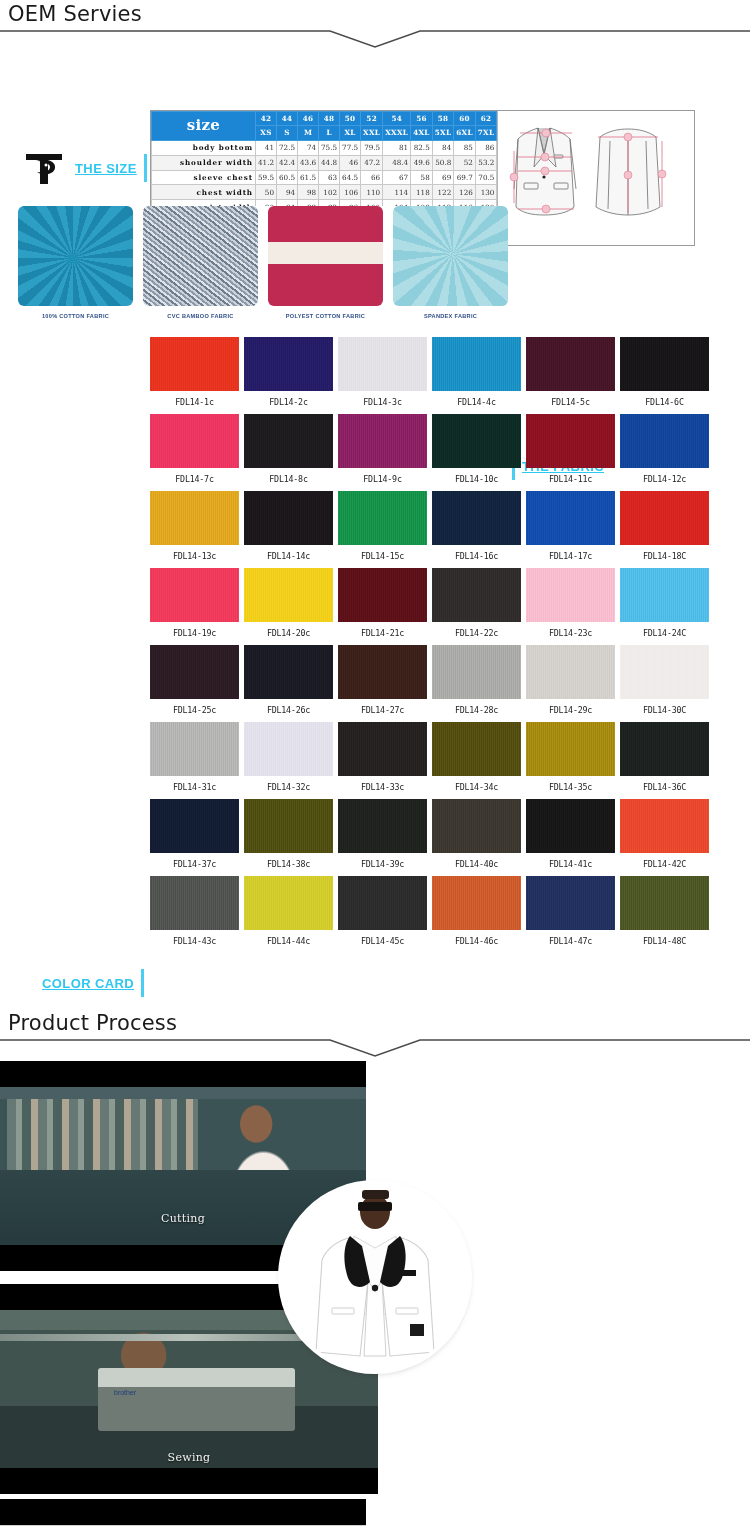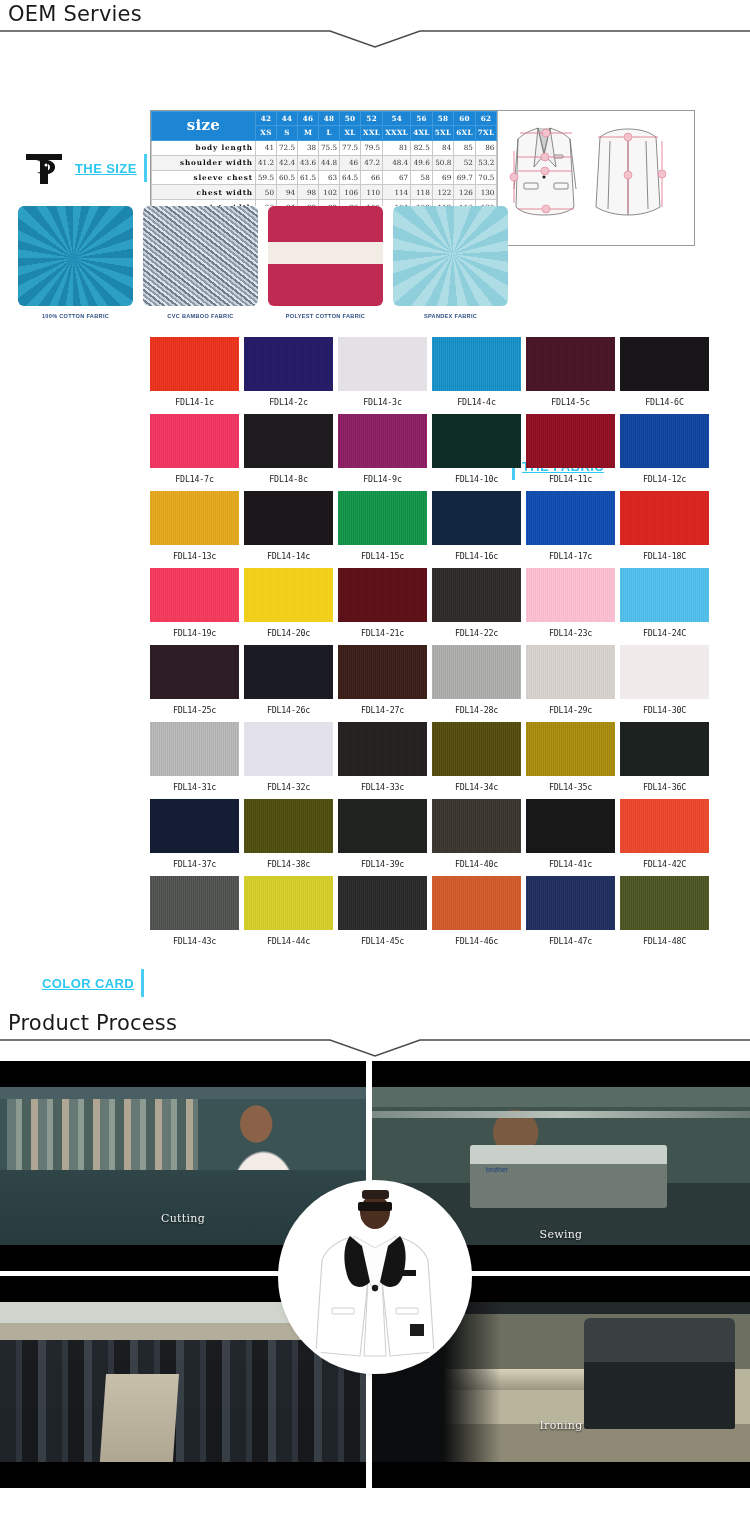--- a/index.html
+++ b/index.html
@@ -164,21 +164,21 @@
     text-align: center;
     font-family: "DejaVu Sans Mono", monospace;
     font-size: 8.3px;
     color: #1d1d1d;
     padding: 6px 0 7px;
     letter-spacing: -.2px;
   }
 
   
   .process-block { position: relative; }
-  .photo-row { display: flex; gap: 6px; padding: 0 0 5px 0; }
+  .photo-row { display: flex; gap: 13px; padding: 0 0 5px 0; flex-direction: column; }
   .photo {
     position: relative; overflow: hidden;
     background: #000;
   }
   .photo .cap {
     position: absolute; left: 50%; transform: translateX(-50%);
     color: #f2f2f2; font-size: 11px; letter-spacing: .3px;
     text-shadow: 0 1px 2px rgba(0,0,0,.8);
     font-family: "DejaVu Serif", serif;
   }
@@ -325,24 +325,24 @@
               <th>XXL</th>
               <th>XXXL</th>
               <th>4XL</th>
               <th>5XL</th>
               <th>6XL</th>
               <th>7XL</th>
             </tr>
         </thead>
         <tbody>
             <tr>
-              <td class="rowhead">body length</td>
+              <td class="rowhead">body bottom</td>
               <td class="val">41</td>
               <td class="val">72.5</td>
-              <td class="val">38</td>
+              <td class="val">74</td>
               <td class="val">75.5</td>
               <td class="val">77.5</td>
               <td class="val">79.5</td>
               <td class="val">81</td>
               <td class="val">82.5</td>
               <td class="val">84</td>
               <td class="val">85</td>
               <td class="val">86</td>
             </tr>
             <tr class="alt">

